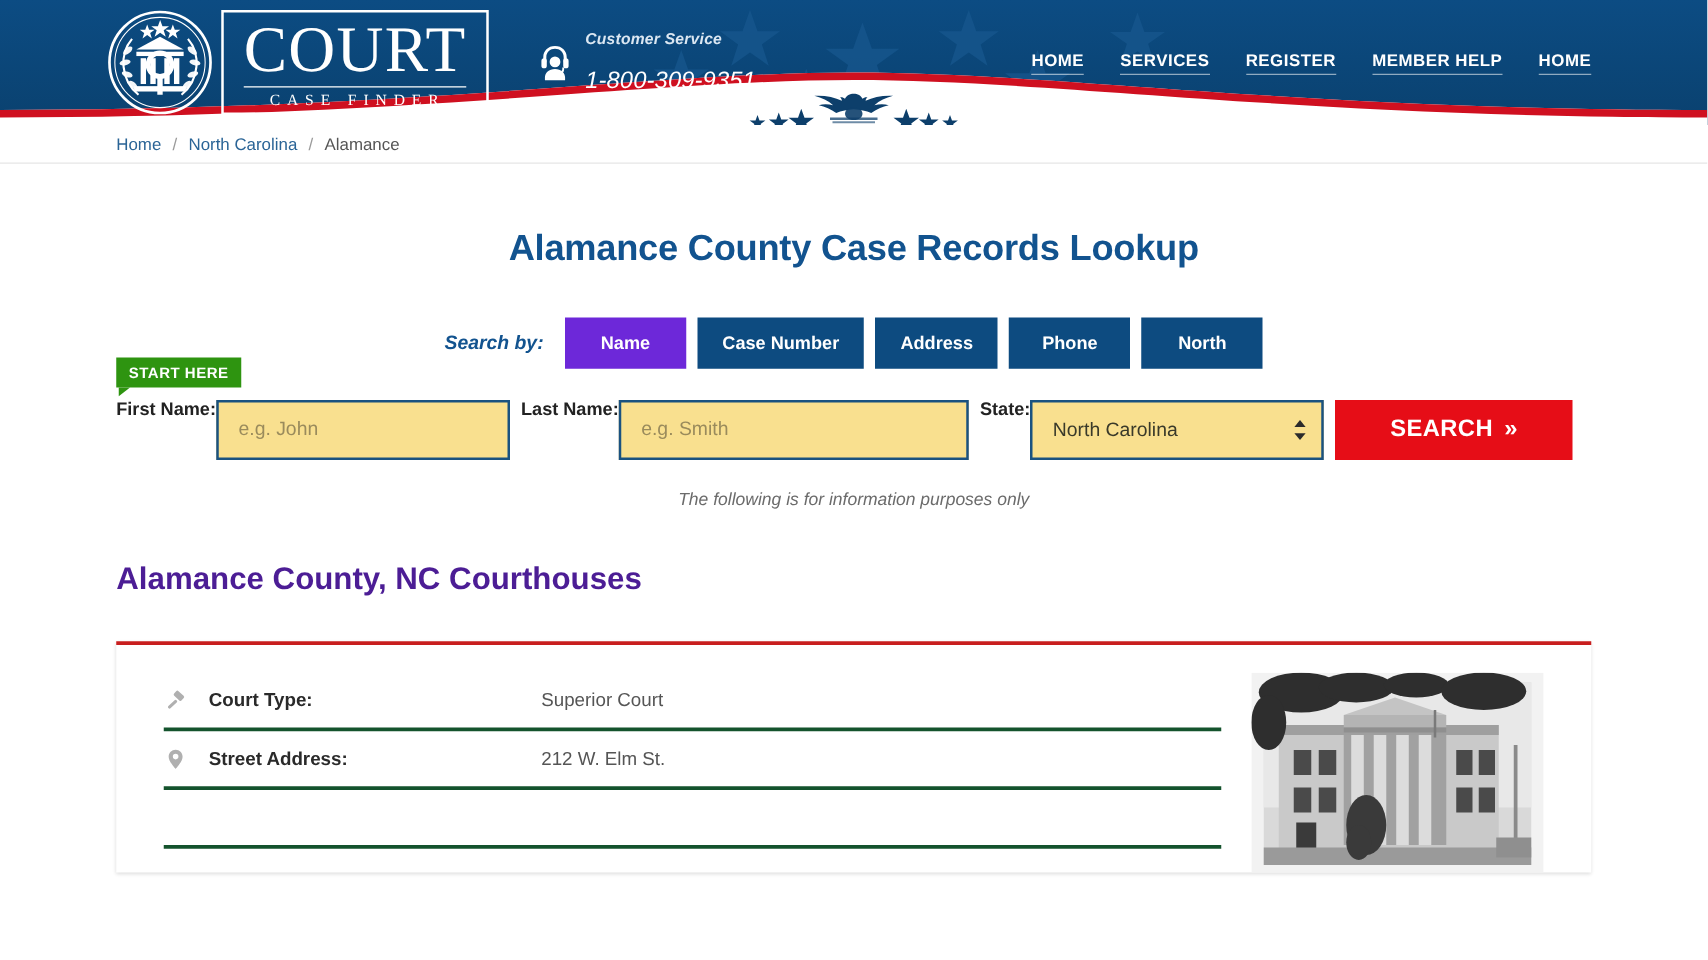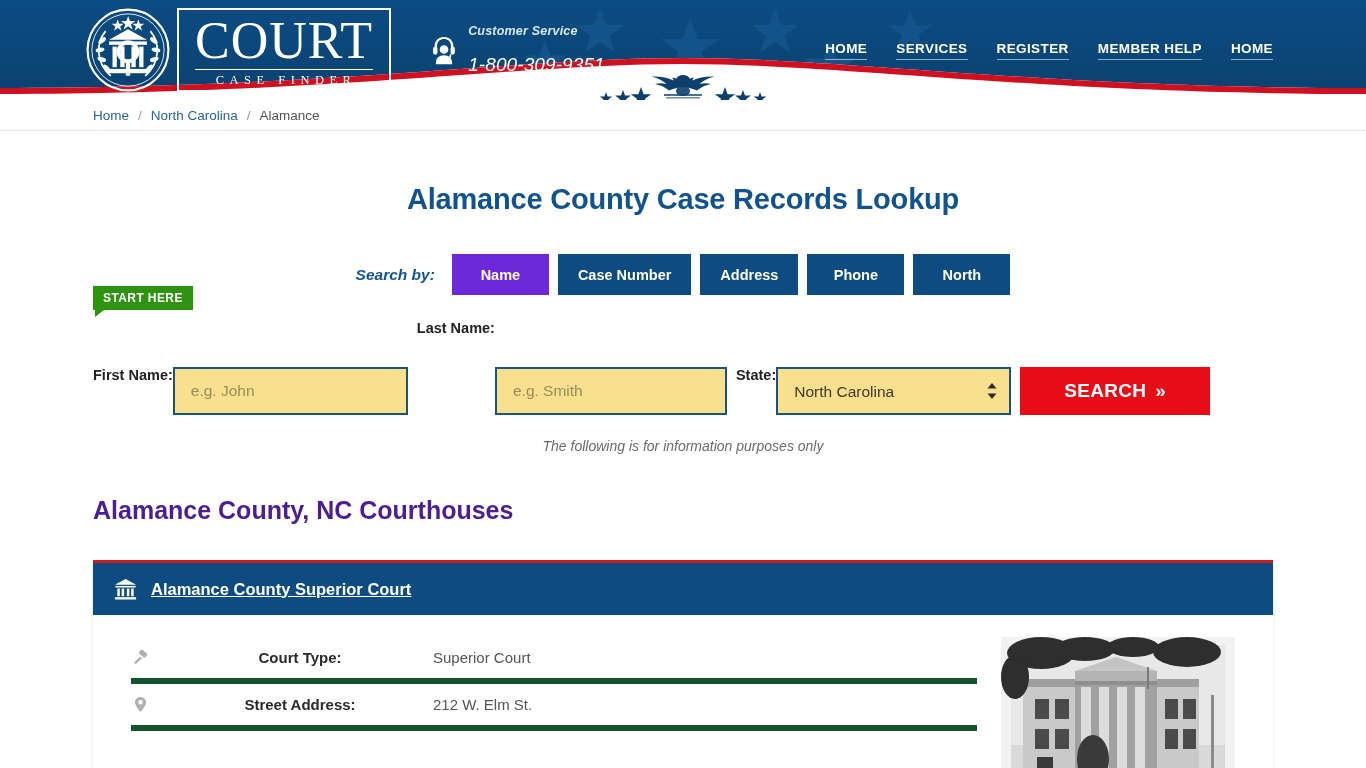--- a/index.html
+++ b/index.html
@@ -121,21 +121,21 @@
   }
   .inp {
     height:48px; border:2px solid #1a5280; background:#f9e08f;
     font-size:15.5px; color:#8a7a45; padding:0 16px;
     font-family:"Liberation Sans", sans-serif; outline:none;
   }
   .inp::placeholder { color:#9a8b5c; }
   .inp.white { background:#ffffff; color:#888; }
   .inp.white::placeholder { color:#9b9b9b; }
   .f-first .inp { width:235px; }
-  .f-last  .inp { width:232px;margin-top:47px; }
+  .f-last  .inp { width:280px; }
   .f-city  .inp { width:235px; }
   .sel-wrap { position:relative; width:235px; }
   .sel {
     width:100%; height:48px; border:2px solid #1a5280; background:#f9e08f;
     font-size:15.5px; color:#3a3a2a; padding:0 34px 0 16px;
     -webkit-appearance:none; appearance:none;
     font-family:"Liberation Sans", sans-serif; outline:none;
   }
   .sel-arrows {
     position:absolute; right:13px; top:50%; transform:translateY(-50%);
@@ -178,22 +178,21 @@
     padding:0 20px;
   }
   .court-head .bank-icon { width:25px; height:25px; flex:0 0 25px; margin-right:13px; }
   .court-head a {
     color:#fff; font-weight:bold; font-size:16.5px; text-decoration:underline;
   }
   .court-body { padding:22px 38px 0 38px; display:flex; }
   .court-details { flex:1 1 auto; padding-right:24px; }
   .drow {
     display:flex; align-items:center; height:47px;
-    border-bottom:6px solid #14532d;
-    text-align:center;
+    border-bottom:3px solid #14532d;
   }
   .drow .dicon { width:18px; flex:0 0 18px; margin-right:18px; display:flex; justify-content:center; }
   .drow .dlabel { width:266px; flex:0 0 266px; font-weight:bold; font-size:15px; color:#2a2a2a; }
   .drow .dval { font-size:15px; color:#555; }
   .court-photo {
     flex:0 0 234px; width:234px; height:160px;
     overflow:hidden; margin-top:0;
   }
 </style>
 </head>
@@ -361,34 +360,20 @@
       <span>SEARCH</span>
       <span>»</span>
     </button>
   </div>
 
   <div class="disclaimer">The following is for information purposes only</div>
 
   <h2 class="section-title">Alamance County, NC Courthouses</h2>
 
   <div class="court-card">
-    <div class="court-head">
-      <svg class="bank-icon" viewBox="0 0 26 26">
-        <g fill="#ffffff">
-          <path d="M13 2 L24 8 L2 8 Z"></path>
-          <rect x="2.5" y="9.3" width="21" height="1.6"></rect>
-          <rect x="4.5" y="12" width="2.6" height="8"></rect>
-          <rect x="9" y="12" width="2.6" height="8"></rect>
-          <rect x="14.4" y="12" width="2.6" height="8"></rect>
-          <rect x="18.9" y="12" width="2.6" height="8"></rect>
-          <rect x="2" y="21" width="22" height="2.4"></rect>
-        </g>
-      </svg>
-      <a href="#">Alamance County Superior Court</a>
-    </div>
 
     <div class="court-body">
       <div class="court-details">
 
         <div class="drow">
           <span class="dicon">
             <svg viewBox="0 0 18 18" width="17" height="17">
               <g fill="#b0b0b0">
                 <rect x="1.5" y="11" width="9.5" height="2.6" rx="1.2" transform="rotate(-42 6 12)"></rect>
                 <rect x="7.5" y="2.2" width="8.6" height="5.4" rx="1.4" transform="rotate(42 11.8 4.9)"></rect>

